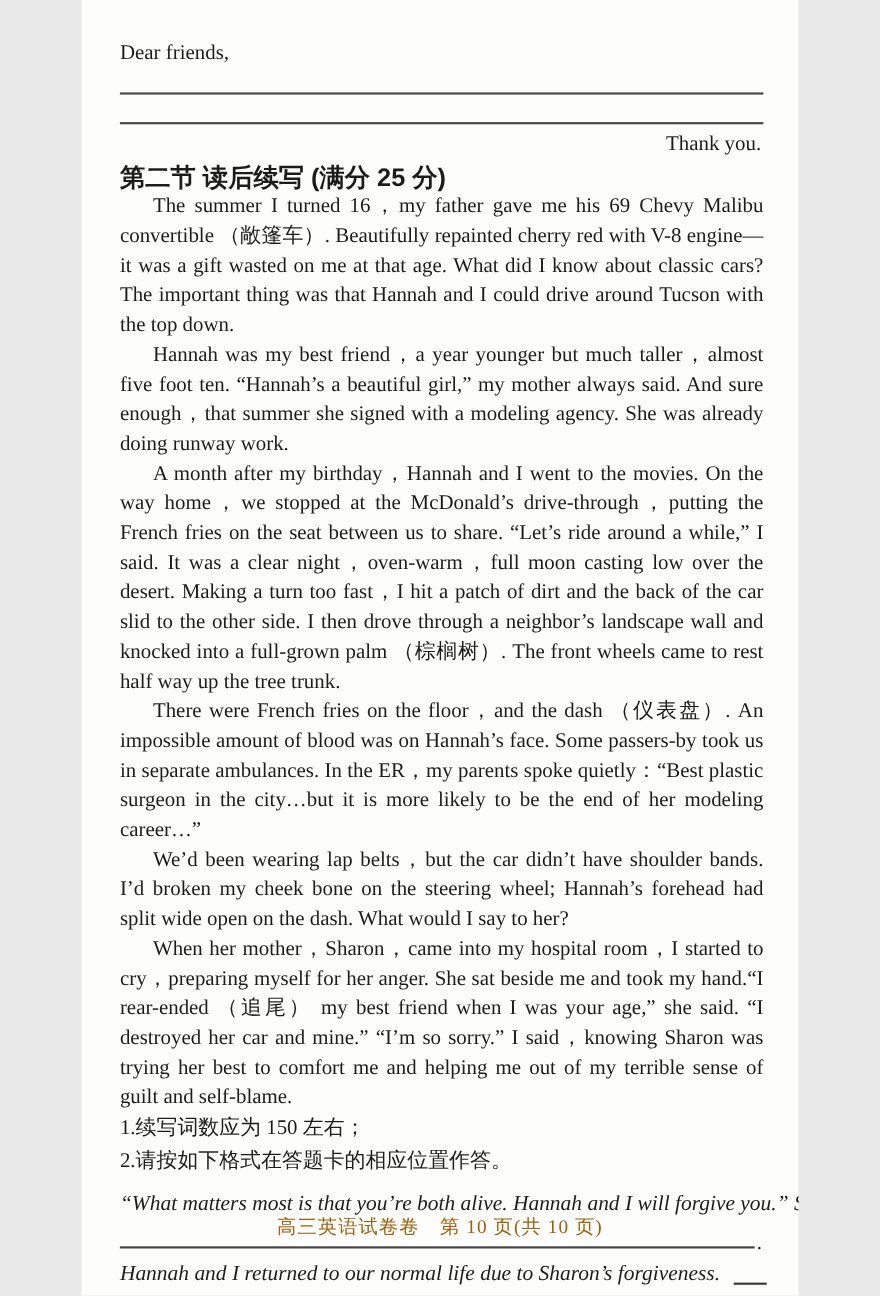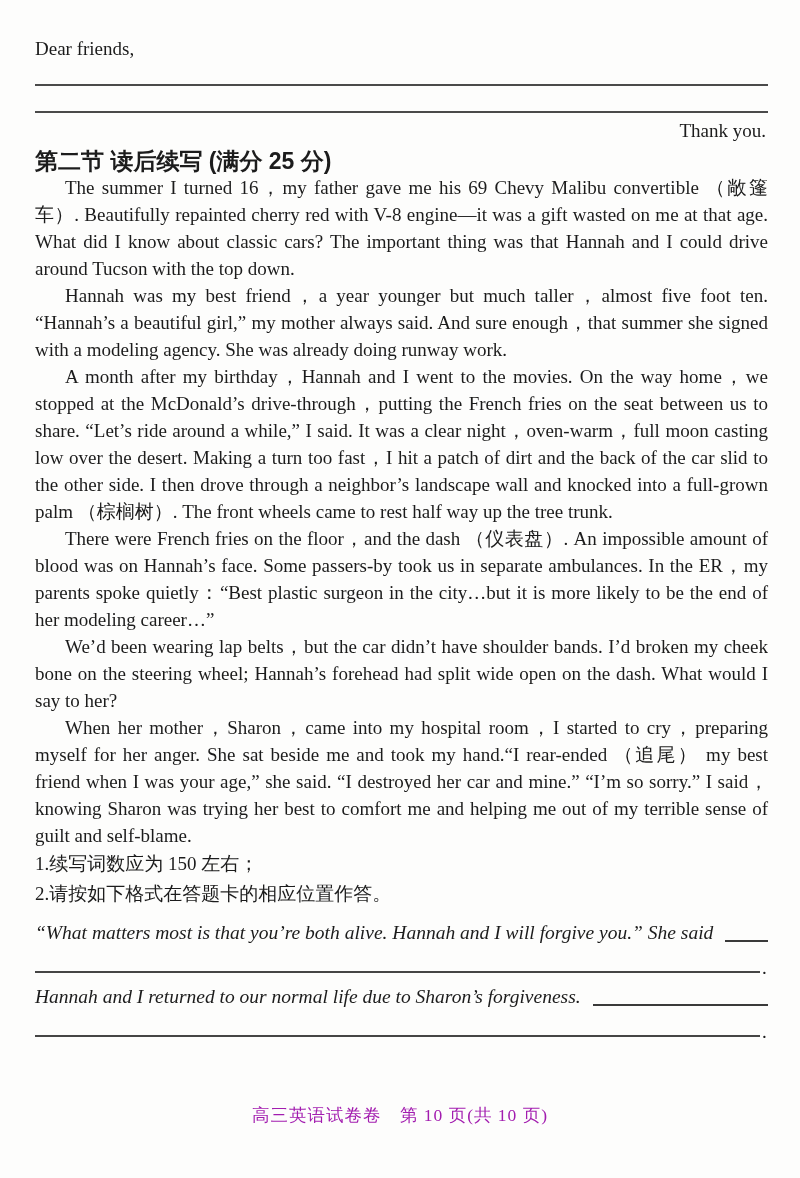--- a/index.html
+++ b/index.html
@@ -1,18 +1,18 @@
 <!DOCTYPE html>
 <html><head>
 <meta charset="utf-8">
 <style>
   html,body { margin:0; padding:0; background:#e8e8e8; }
   .page {
     position:relative;
-    width:800px; height:1178px;
+    width:652px; height:1178px;
     margin:0 auto;
     background:#fdfdfc;
     color:#1c1c1c;
     font-family:"Liberation Serif","DejaVu Serif",serif;
     overflow:hidden;
   }
   .content { padding:36px 32px 0 35px; }
 
   .eng { font-size:19px; line-height:27px; text-align:justify; }
   .letter-line { font-size:19px; line-height:26px; }
@@ -48,21 +48,21 @@
     flex:1; min-width:30px; height:1px;
     border-bottom:2px solid #3a3a3a;
     margin:0 0 4px 12px;
   }
   .rule-row { display:flex; align-items:flex-end; height:24px; margin-top:3px; }
   .rule { flex:1; border-bottom:2px solid #454545; height:1px; }
   .rule-dot { font-size:19px; line-height:10px; padding-left:2px; width:6px; }
 
   .footer {
     position:absolute; top:1103px; left:0; right:0;
-    text-align:center; font-size:17.5px; letter-spacing:1px; color:#a21caf;
+    text-align:center; font-size:17.5px; letter-spacing:1px; color:#a16207;
   }
 </style>
 </head>
 <body>
 
 <div class="page">
   <div class="content">
 
     <div class="letter-line">Dear friends,</div>
     <div class="wline wline-1"></div>

